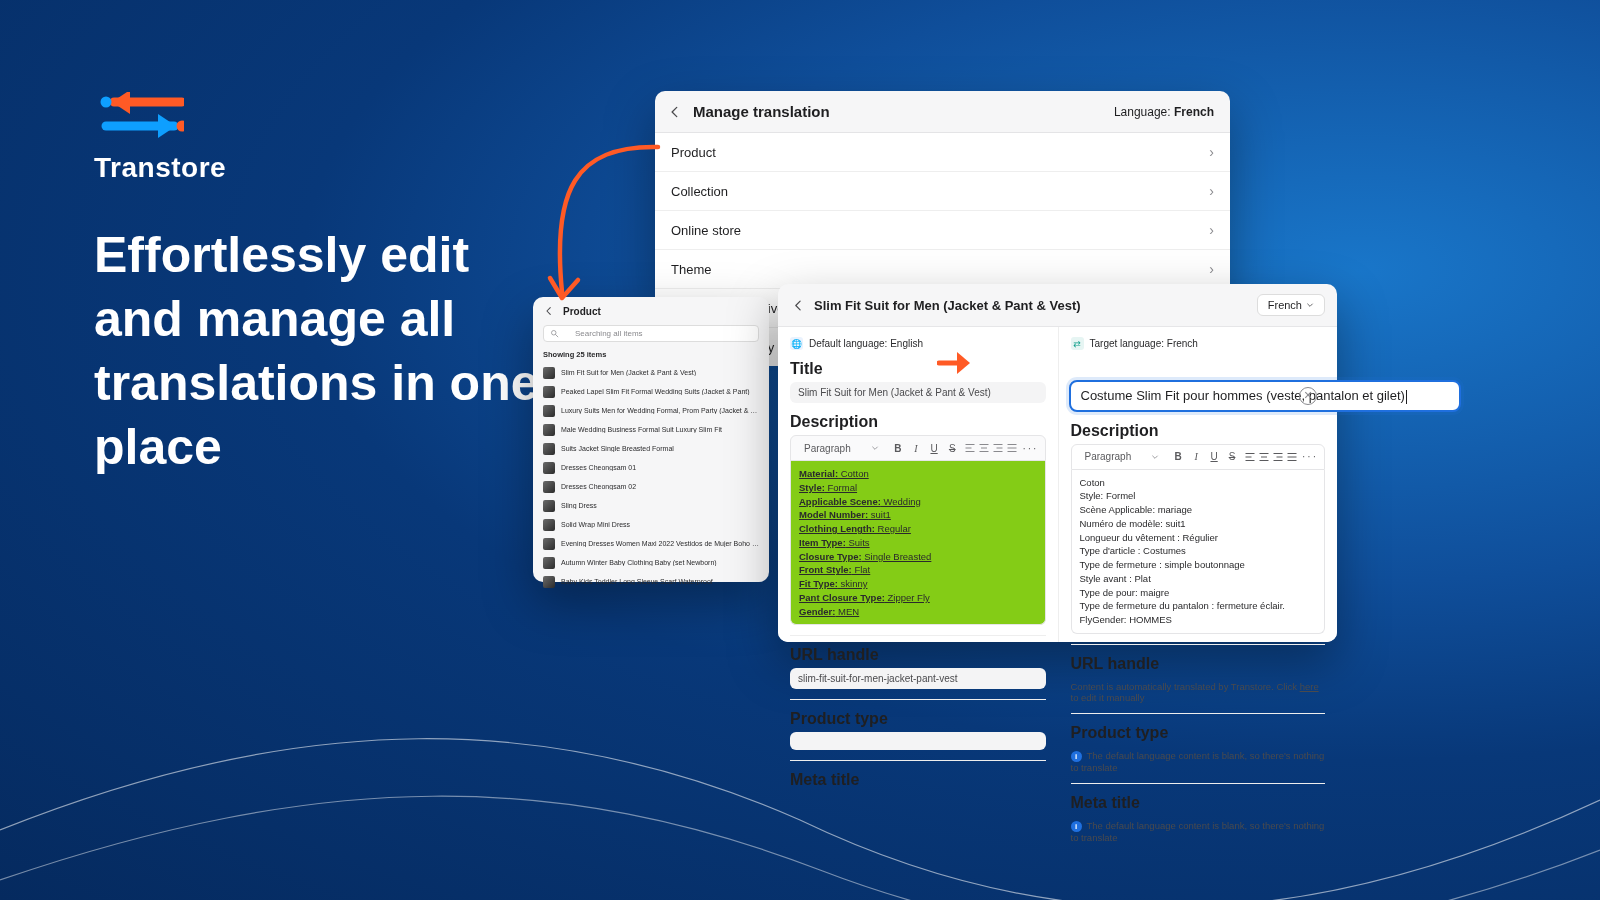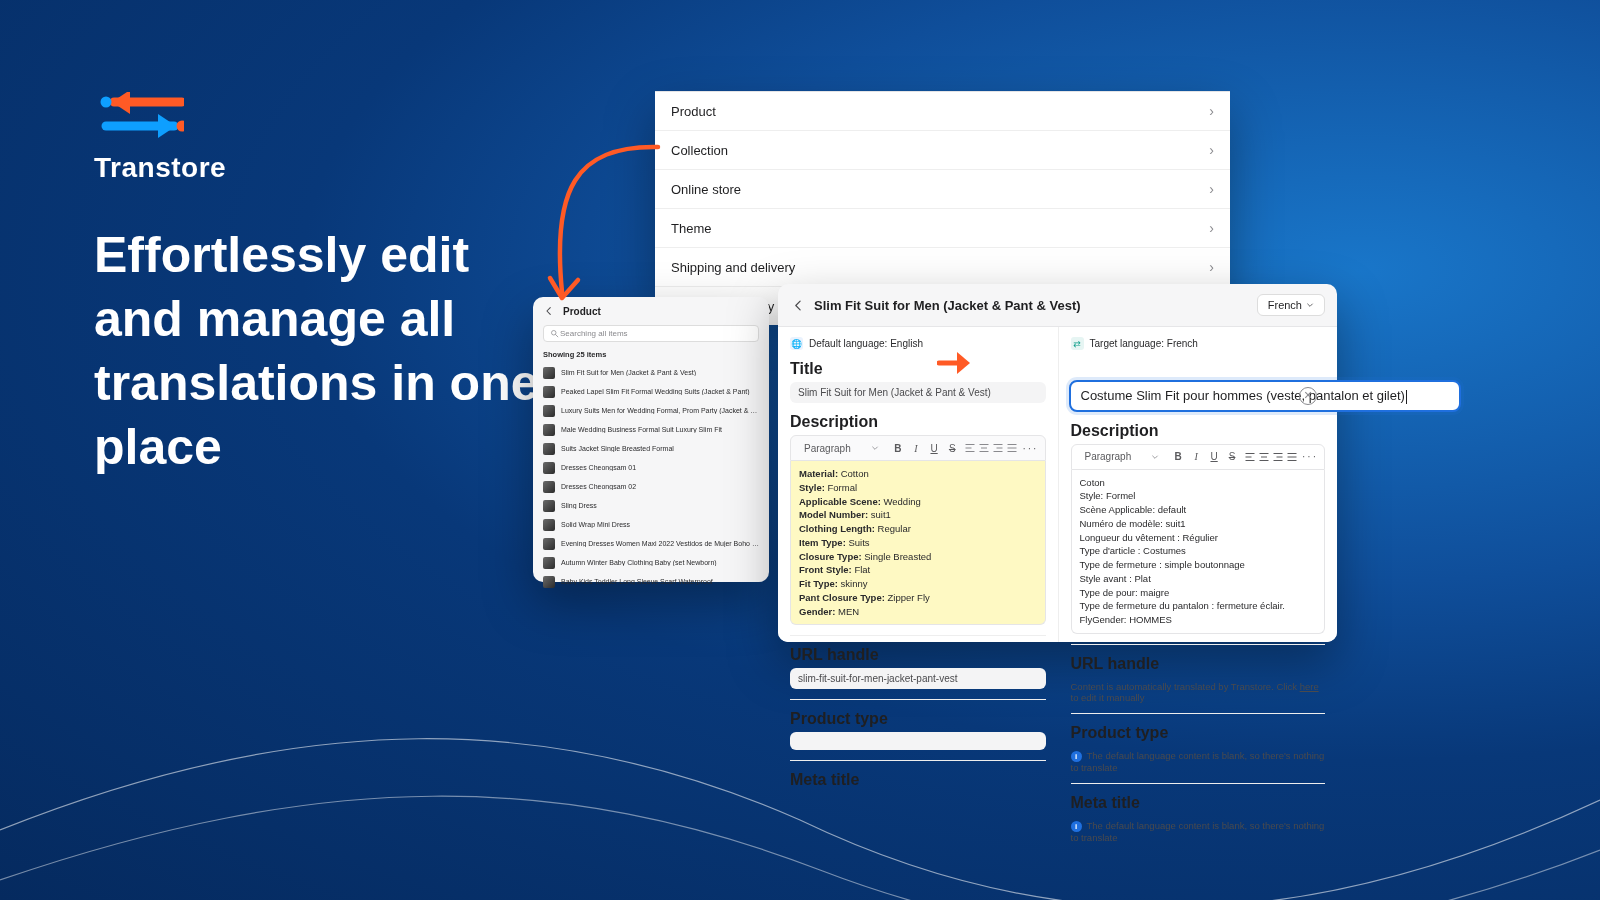--- a/index.html
+++ b/index.html
@@ -55,21 +55,21 @@
   .p1-head .lang { font-size:12px; }
   .p1-head .lang b { font-weight:600; }
   .p1-list { background:#fff; border-top:1px solid #e4e4e6; }
   .p1-row { display:flex; align-items:center; justify-content:space-between; padding: 11px 16px; border-bottom:1px solid #eee; font-size:13px; }
   .p1-row:last-child { border-bottom:none; }
   .chev { color:#8c8c90; font-size:14px; }
 
   
   #p2 { top: 297px; left: 533px; width: 236px; height: 285px; font-size: 8px; z-index: 1; }
   .p2-head { display:flex; align-items:center; gap:8px; padding: 8px 10px; font-weight:600; font-size:10px; }
-  .p2-search { margin: 0 10px 6px 10px; background:#fff; border:1px solid #ddd; border-radius:4px; padding:3px 6px; display:flex; align-items:center; gap:1px; color:#8a8a8e; font-size:8px;}
+  .p2-search { margin: 0 10px 6px 10px; background:#fff; border:1px solid #ddd; border-radius:4px; padding:3px 6px; display:flex; align-items:center; gap:16px; color:#8a8a8e; font-size:8px;}
   .p2-showing { padding: 2px 10px 4px 10px; font-size:7.5px; color:#2a2a2c; font-weight:600;}
   .p2-item { display:flex; align-items:center; gap:6px; padding:3.5px 10px; font-size:7px; color:#2a2a2c; }
   .thumb { width:12px; height:12px; border-radius:2px; background: linear-gradient(135deg,#6b6b6b,#2b2b2b); flex-shrink:0; }
   .p2-item span { white-space: nowrap; overflow:hidden; text-overflow: ellipsis; }
 
   
   #p3 { top: 284px; left: 778px; width: 559px; height: 358px; z-index: 2; overflow:visible; }
   .p3-head { display:flex; align-items:center; justify-content:space-between; padding:10px 12px; }
   .p3-head .title { display:flex; align-items:center; gap:8px; font-weight:600; font-size:13px; }
   .p3-head .langbtn { background:#fff; border:1px solid #ddd; border-radius:6px; padding:4px 10px; font-size:11px; display:flex; align-items:center; gap:4px;}
@@ -135,20 +135,34 @@
     <circle cx="88" cy="34" r="5.5" fill="#ff5a25"></circle>
   </svg>
   <div class="logo-text">Transtore</div>
 </div>
 
 <div class="hero">
   <h1>Effortlessly edit and manage all translations in one place</h1>
 </div>
 
 <div id="p1" class="panel">
+  <div class="p1-head">
+    <div class="title">
+      <span class="back-arrow">
+        <svg width="14" height="14" viewBox="0 0 24 24">
+            <path d="M15 4 L7 12 L15 20" stroke="#4a4a4d" stroke-width="2.2" fill="none" stroke-linecap="round" stroke-linejoin="round"></path>
+          </svg>
+      </span>
+      <span>Manage translation</span>
+    </div>
+    <div class="lang">
+      <span>Language:</span>
+      <b>French</b>
+    </div>
+  </div>
   <div class="p1-list" id="p1-list">
       <div class="p1-row">
         <span>Product</span>
         <span class="chev">›</span>
       </div>
       <div class="p1-row">
         <span>Collection</span>
         <span class="chev">›</span>
       </div>
       <div class="p1-row">
@@ -290,21 +304,21 @@
           <svg width="12" height="12" viewBox="0 0 24 24">
               <path d="M3 5h18M9 12h12M3 19h18" stroke="#8a8a8e" stroke-width="2"></path>
             </svg>
           <svg width="12" height="12" viewBox="0 0 24 24">
               <path d="M3 5h18M3 12h18M3 19h18" stroke="#8a8a8e" stroke-width="2"></path>
             </svg>
         </span>
         <div class="spacer"></div>
         <span class="btn more">···</span>
       </div>
-      <div class="desc-box" id="src-desc" style="background:#fef9c3;">
+      <div class="desc-box" id="src-desc" style="background:#84cc16;text-decoration:underline;">
           <div><b>Material:</b> Cotton</div>
           <div><b>Style:</b> Formal</div>
           <div><b>Applicable Scene:</b> Wedding</div>
           <div><b>Model Number:</b> suit1</div>
           <div><b>Clothing Length:</b> Regular</div>
           <div><b>Item Type:</b> Suits</div>
           <div><b>Closure Type:</b> Single Breasted</div>
           <div><b>Front Style:</b> Flat</div>
           <div><b>Fit Type:</b> skinny</div>
           <div><b>Pant Closure Type:</b> Zipper Fly</div>
@@ -363,21 +377,21 @@
           <svg width="12" height="12" viewBox="0 0 24 24">
               <path d="M3 5h18M3 12h18M3 19h18" stroke="#5a5a5d" stroke-width="2"></path>
             </svg>
         </span>
         <div class="spacer"></div>
         <span class="btn more">···</span>
       </div>
       <div class="desc-box" id="tgt-desc">
           <div>Coton</div>
           <div>Style: Formel</div>
-          <div>Scène Applicable: default</div>
+          <div>Scène Applicable: mariage</div>
           <div>Numéro de modèle: suit1</div>
           <div>Longueur du vêtement : Régulier</div>
           <div>Type d'article : Costumes</div>
           <div>Type de fermeture : simple boutonnage</div>
           <div>Style avant : Plat</div>
           <div>Type de pour: maigre</div>
           <div>Type de fermeture du pantalon : fermeture éclair.</div>
           <div>FlyGender: HOMMES</div>
         </div>
 

